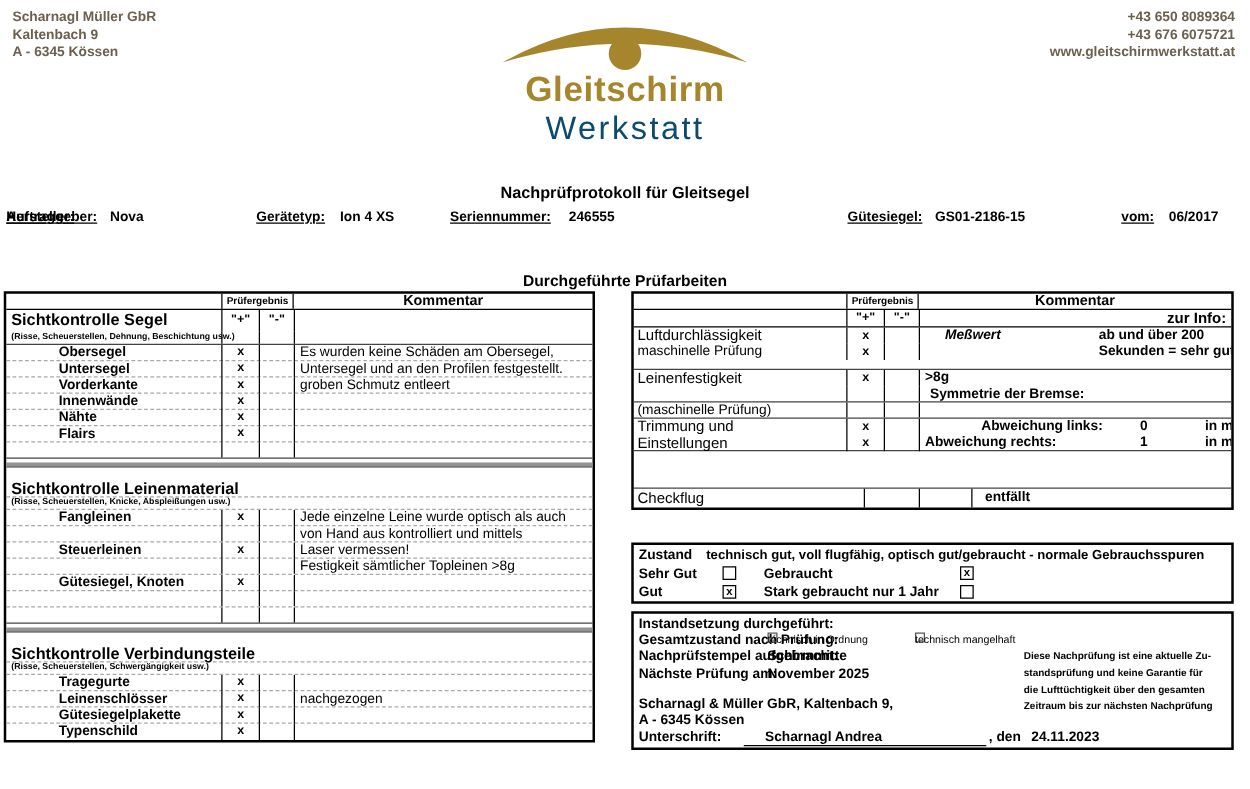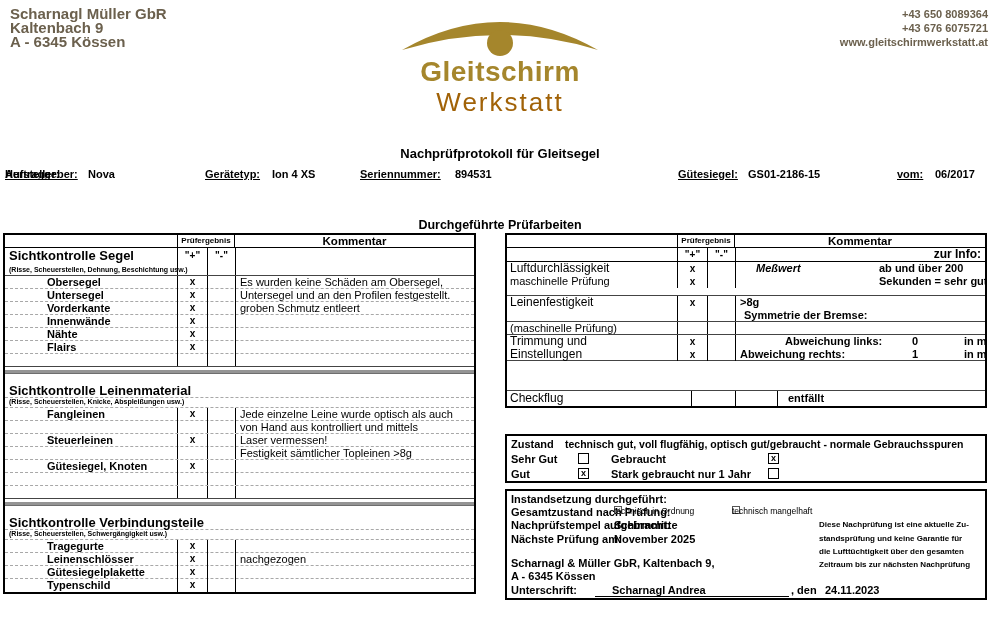--- a/index.html
+++ b/index.html
@@ -2,28 +2,28 @@
 <html><head>
 <meta charset="utf-8">
 <style>
   * { margin:0; padding:0; box-sizing:border-box; }
   html,body { background:#fff; }
   body {
     width:1000px; height:631px; position:relative; overflow:hidden;
     font-family:"Liberation Sans", sans-serif; color:#000;
   }
   
-  .addr { position:absolute; left:10px; top:7px; font-size:15px; font-weight:bold;
+  .addr { position:absolute; left:10px; top:7px; font-size:11px; font-weight:bold;
           color:#6b604d; line-height:14px; }
   .contact { position:absolute; right:12px; top:7px; text-align:right; font-size:11px;
              font-weight:bold; color:#6b604d; line-height:14px; }
   .logo { position:absolute; left:0; right:0; top:6px; text-align:center; line-height:1; }
   .logo-glyph { display:block; margin:0 auto; }
   .logo-l1 { display:block; font-size:28px; font-weight:bold; letter-spacing:.5px; color:#a5862c; margin-top:-2px; }
-  .logo-l2 { display:block; font-size:26px; font-weight:400; letter-spacing:2px; color:#a16207; margin-top:3px; }
+  .logo-l2 { display:block; font-size:26px; font-weight:400; letter-spacing:2px; color:#0c4a6e; margin-top:3px; }
   
   .doc-title { position:absolute; top:146px; left:0; right:0; text-align:center;
                font-size:13px; font-weight:bold; }
   .meta { position:absolute; top:168px; left:0; right:0; height:30px; font-size:11px; font-weight:bold; }
   .meta span { position:absolute; top:0; white-space:nowrap; }
   .meta .lbl { text-decoration:underline; }
   .m-hersteller{left:5px;} .m-hersteller-v{left:88px;}
   .m-geraetetyp{left:205px;} .m-geraetetyp-v{left:272px;}
   .m-seriennummer{left:360px;} .m-seriennummer-v{left:455px;}
   .m-guetesiegel{left:678px;} .m-guetesiegel-v{left:748px;}
@@ -111,21 +111,21 @@
 </div>
 
 <div class="doc-title">Nachprüfprotokoll für Gleitsegel</div>
 
 <div class="meta">
   <span class="lbl m-hersteller">Hersteller:</span>
   <span class="m-hersteller-v">Nova</span>
   <span class="lbl m-geraetetyp">Gerätetyp:</span>
   <span class="m-geraetetyp-v">Ion 4 XS</span>
   <span class="lbl m-seriennummer">Seriennummer:</span>
-  <span class="m-seriennummer-v">894531</span>
+  <span class="m-seriennummer-v">246555</span>
   <span class="lbl m-guetesiegel">Gütesiegel:</span>
   <span class="m-guetesiegel-v">GS01-2186-15</span>
   <span class="lbl m-vom">vom:</span>
   <span class="m-vom-v">06/2017</span>
   <span class="lbl m-auftraggeber">Auftraggeber:</span>
 </div>
 
 <div class="sec-title">Durchgeführte Prüfarbeiten</div>
 
 <div class="ltable">

